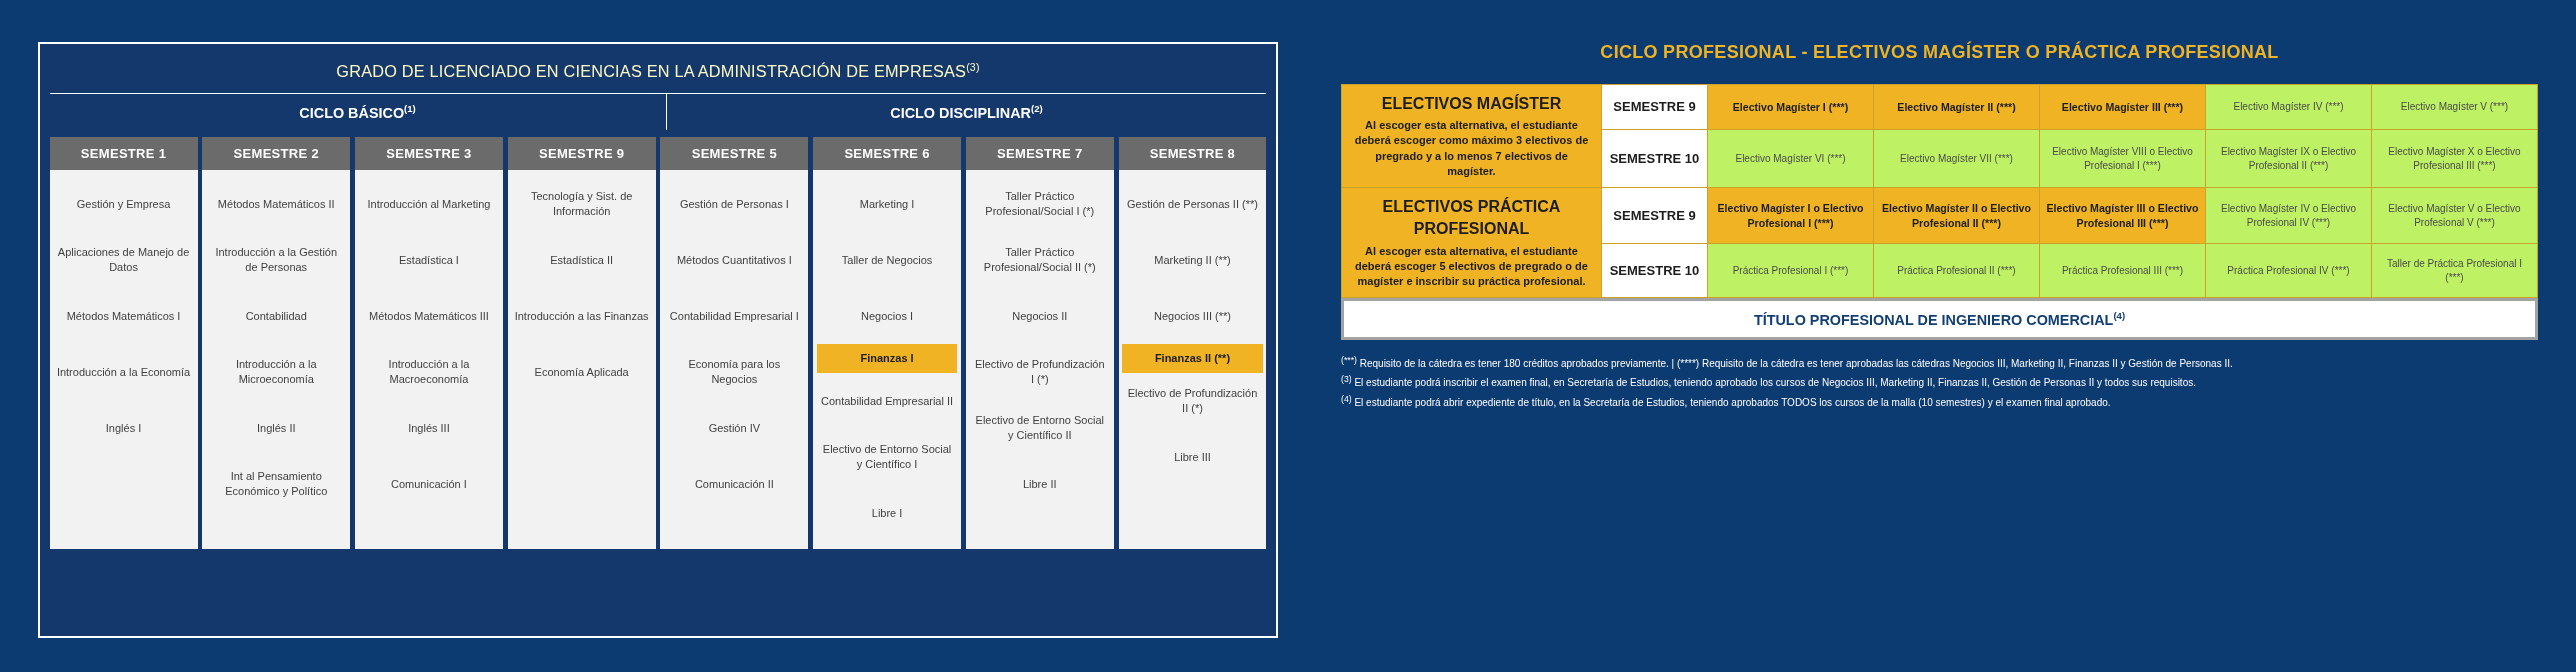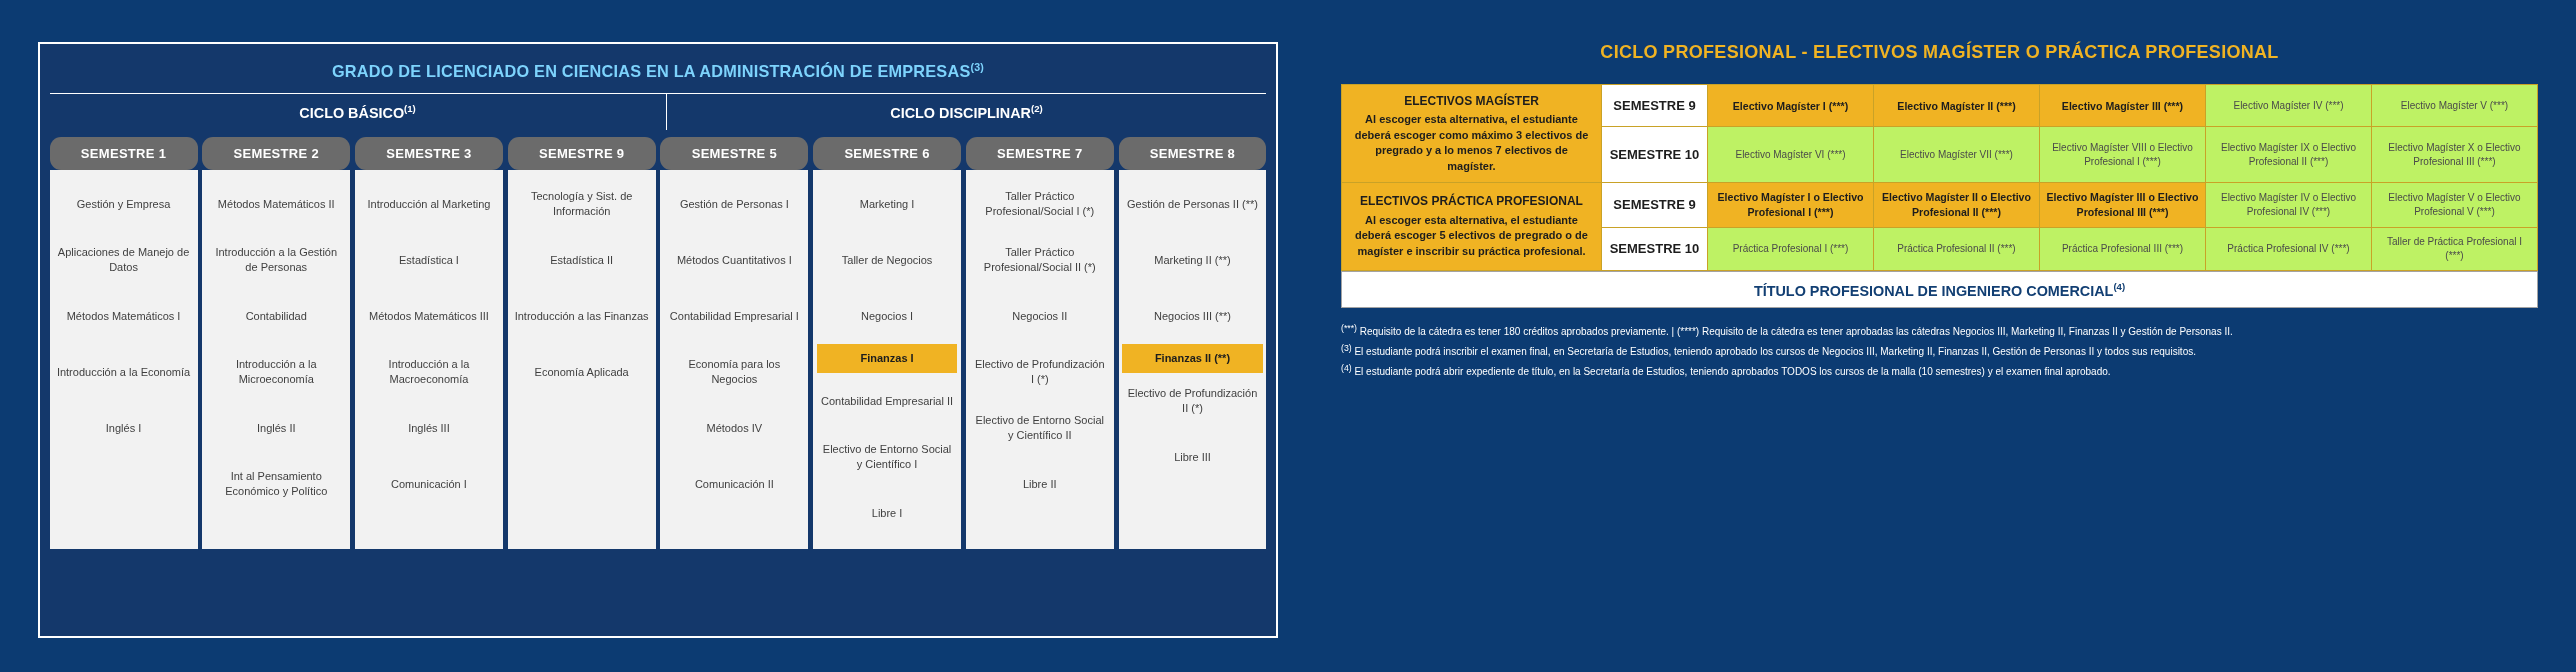--- a/index.html
+++ b/index.html
@@ -12,41 +12,40 @@
   }
   .page { position:relative; width:2576px; height:673px; }
 
   
   .left-panel {
     position:absolute; left:38px; top:42px; width:1240px; height:596px;
     background:#14386b; border:2.9px solid #ffffff;
   }
   .left-inner { padding:7.7px 9.6px 9.6px 9.6px; }
   .grade-title {
-    background:#14386b; color:#7dd3fc; text-align:center;
-    font-size:16.3px; font-weight:bold; letter-spacing:0.2px;
+    background:#14386b; color:#fef9c3; text-align:center;
+    font-size:16.3px; font-weight:normal; letter-spacing:0.2px;
     padding:9.6px 3.8px 11.5px 3.8px; border-bottom:1.9px solid #ffffff;
   }
   .grade-title sup { font-size:10.6px; }
   .cycle-row { display:flex; }
   .cycle-cell {
     color:#ffffff; text-align:center; font-size:14.4px; font-weight:bold;
     padding:8.7px 3.8px 9.6px 3.8px;
   }
   .cycle-basic { flex:0 0 617px; border-right:1.9px solid #ffffff; }
   .cycle-disc  { flex:1 1 auto; }
   .cycle-cell sup { font-size:9.6px; }
 
   .sem-grid { display:flex; gap:4.8px; margin-top:6.7px; }
   .sem-col { flex:1 1 0; display:flex; flex-direction:column; }
   .sem-head {
     background:#6b6b6b; color:#ffffff; text-align:center;
     font-size:13px; font-weight:bold; padding:8.7px 1.9px 9.6px 1.9px;
     letter-spacing:0.3px;
-    border-radius:11px;
   }
   .sem-body {
     background:#f2f2f2; flex:1 1 auto; padding:5.8px 3.8px 7.7px 3.8px;
     display:flex; flex-direction:column;
   }
   .course {
     color:#3f3f3f; font-size:11px; line-height:1.35;
     text-align:center; padding:8.7px 2.9px; min-height:56px;
     display:flex; align-items:center; justify-content:center;
   }
@@ -65,30 +64,30 @@
     border-collapse:collapse; width:1197px; table-layout:fixed;
     background:#ffffff;
   }
   table.prof td {
     border:1px solid #c9a227; vertical-align:middle; text-align:center;
   }
   .alt-cell {
     background:#f0b323; color:#1d1d1d; font-weight:bold;
     font-size:11px; line-height:1.4; padding:7.7px 8.7px;
   }
-  .alt-cell .alt-head { font-size:12px; display:block; margin-bottom:2.9px; }
+  .alt-cell .alt-head { font-size:16px; display:block; margin-bottom:2.9px; }
   .sem-label {
     background:#ffffff; color:#1d1d1d; font-weight:bold; font-size:13px;
     padding:8.7px 3.8px; width:106px;
   }
   .c-yellow { background:#f0b323; color:#1d1d1d; font-weight:bold; font-size:10.6px; line-height:1.35; padding:7.7px 4.8px; }
   .c-white  { background:#bef264; color:#4a4a4a; font-size:10px; line-height:1.35; padding:7.7px 4.8px; }
   .titulo-bar {
     background:#ffffff; color:#123f73; font-weight:bold; font-size:14.4px;
-    text-align:center; padding:8.7px 3.8px; border:1px solid #a3a3a3;
+    text-align:center; padding:8.7px 3.8px; border:3px solid #a3a3a3;
   }
   .titulo-bar sup { font-size:9.6px; }
   .notes { margin-top:13px; color:#ffffff; font-size:10px; line-height:1.65; }
   .notes sup { font-size:8.7px; }
   .notes div { white-space:nowrap; }
 </style>
 </head>
 <body>
 
 <div class="page">
@@ -155,21 +154,21 @@
           </div>
         </div>
 
         <div class="sem-col">
           <div class="sem-head">SEMESTRE 5</div>
           <div class="sem-body">
             <div class="course">Gestión de Personas I</div>
             <div class="course">Métodos Cuantitativos I</div>
             <div class="course">Contabilidad Empresarial I</div>
             <div class="course">Economía para los Negocios</div>
-            <div class="course">Métodos IV</div>
+            <div class="course">Gestión IV</div>
             <div class="course">Comunicación II</div>
           </div>
         </div>
 
         <div class="sem-col">
           <div class="sem-head">SEMESTRE 6</div>
           <div class="sem-body">
             <div class="course">Marketing I</div>
             <div class="course">Taller de Negocios</div>
             <div class="course">Negocios I</div>

